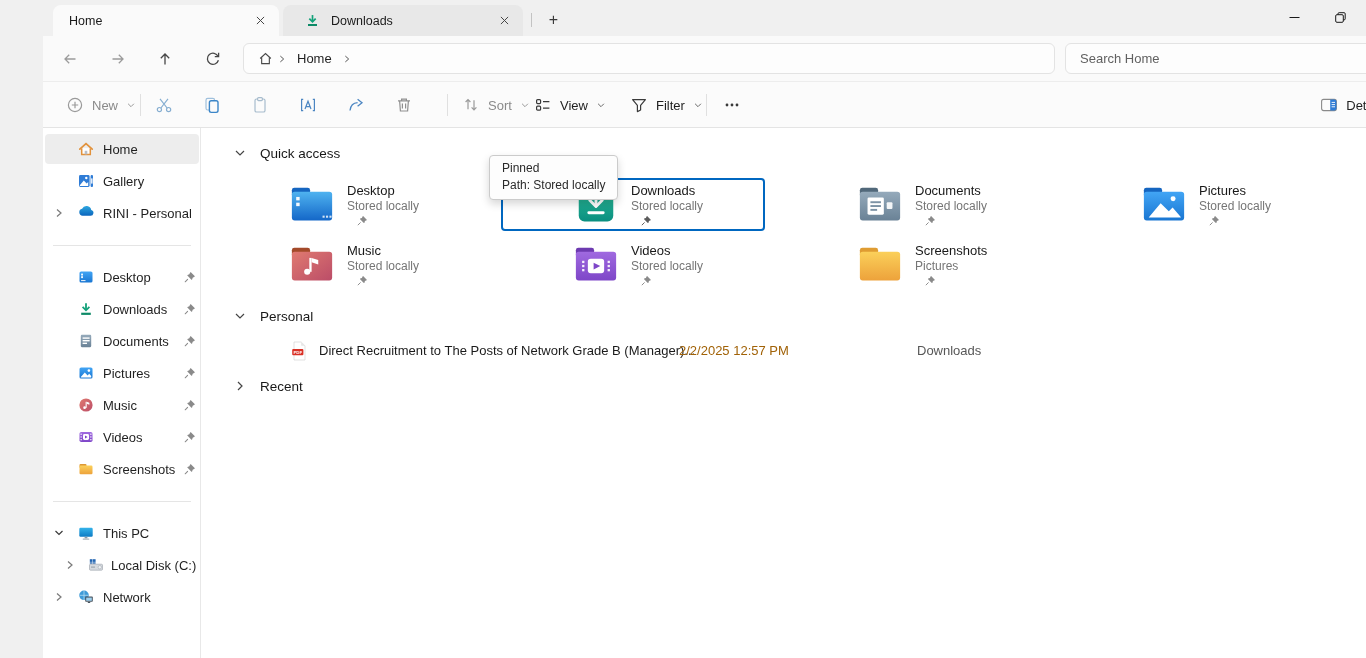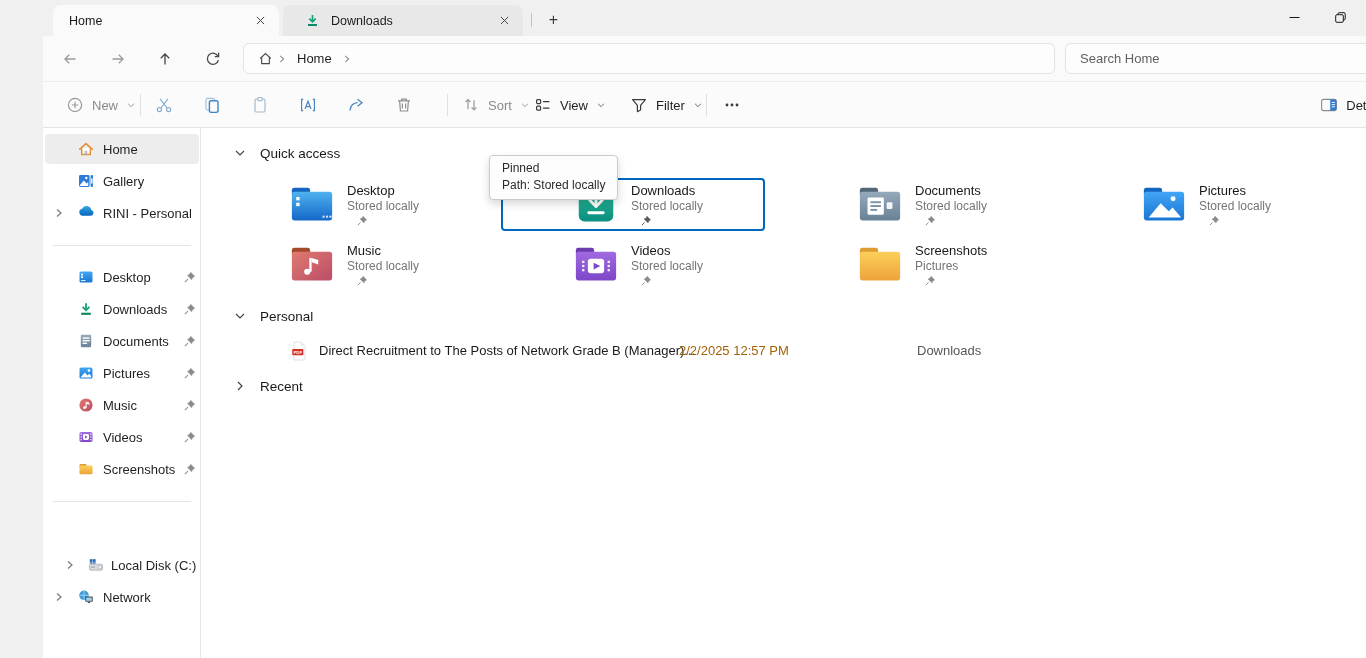--- a/index.html
+++ b/index.html
@@ -487,20 +487,35 @@
       <span class="s-pin">
         <svg viewBox="0 0 16 16">
             <path d="M9.2 1.8 L14.2 6.8 C14.5 7.1 14.4 7.6 14 7.8 L11.6 8.9 L10.8 11.3 C10.7 11.7 10.2 11.8 9.9 11.5 L4.5 6.1 C4.2 5.8 4.3 5.3 4.7 5.2 L7.1 4.4 L8.2 2 C8.4 1.6 8.9 1.5 9.2 1.8 Z" fill="#8a8a8a"></path>
             <path d="M4.8 11.2 L1.6 14.4" stroke="#8a8a8a" stroke-width="1.4" stroke-linecap="round"></path>
           </svg>
       </span>
     </div>
 
     <div class="side-div" style="top:373px"></div>
 
+    <div class="side-item" style="top:390px">
+      <span class="s-chev">
+        <svg viewBox="0 0 12 12" fill="none">
+            <path d="M2.5 4 L6 7.5 L9.5 4" stroke="#3a3a3a" stroke-width="1.2"></path>
+          </svg>
+      </span>
+      <span class="s-ico">
+        <svg viewBox="0 0 16 16">
+            <rect x="1.3" y="2.8" width="13.4" height="9" rx="1.2" fill="url(#g-screen)"></rect>
+            <rect x="6.6" y="11.8" width="2.8" height="1.6" fill="#8f9aa3"></rect>
+            <rect x="4.6" y="13.4" width="6.8" height="1.3" rx=".6" fill="#aeb6bd"></rect>
+          </svg>
+      </span>
+      <span class="s-lbl">This PC</span>
+    </div>
 
     <div class="side-item" style="top:454px">
       <span class="s-chev">
         <svg viewBox="0 0 12 12" fill="none">
             <path d="M4 2.5 L8 6 L4 9.5" stroke="#7a7a7a" stroke-width="1.2"></path>
           </svg>
       </span>
       <span class="s-ico">
         <svg viewBox="0 0 16 16">
             <circle cx="6" cy="6.3" r="4.8" fill="#3f9bd8"></circle>

